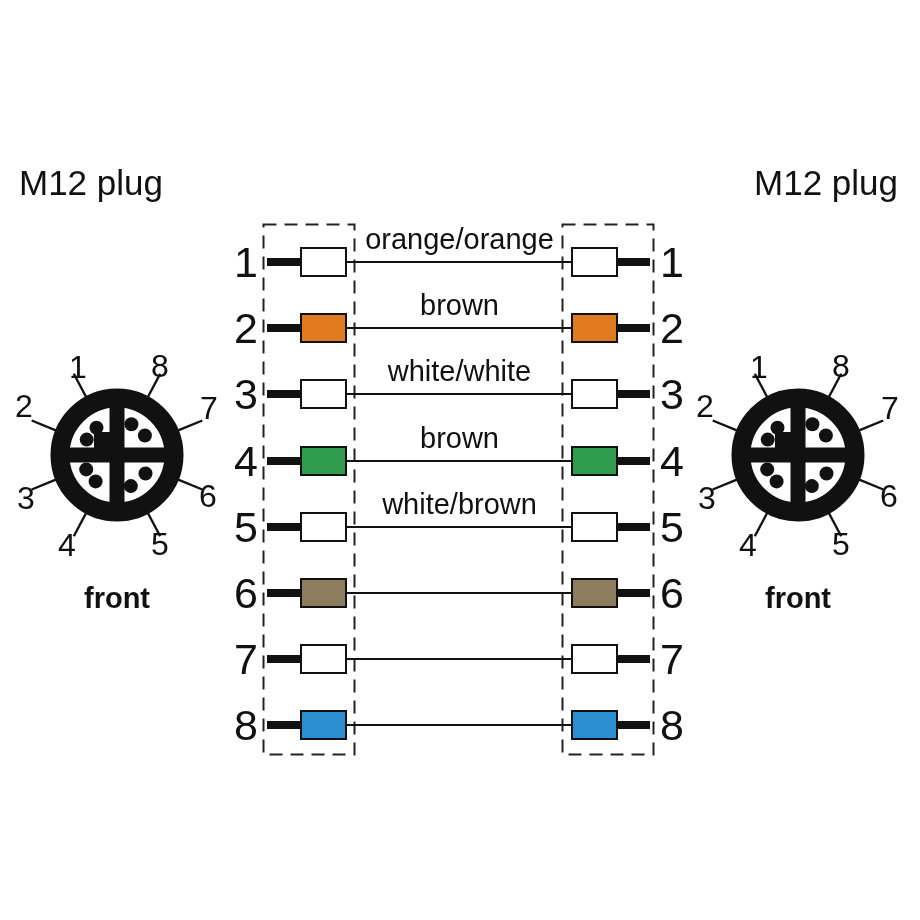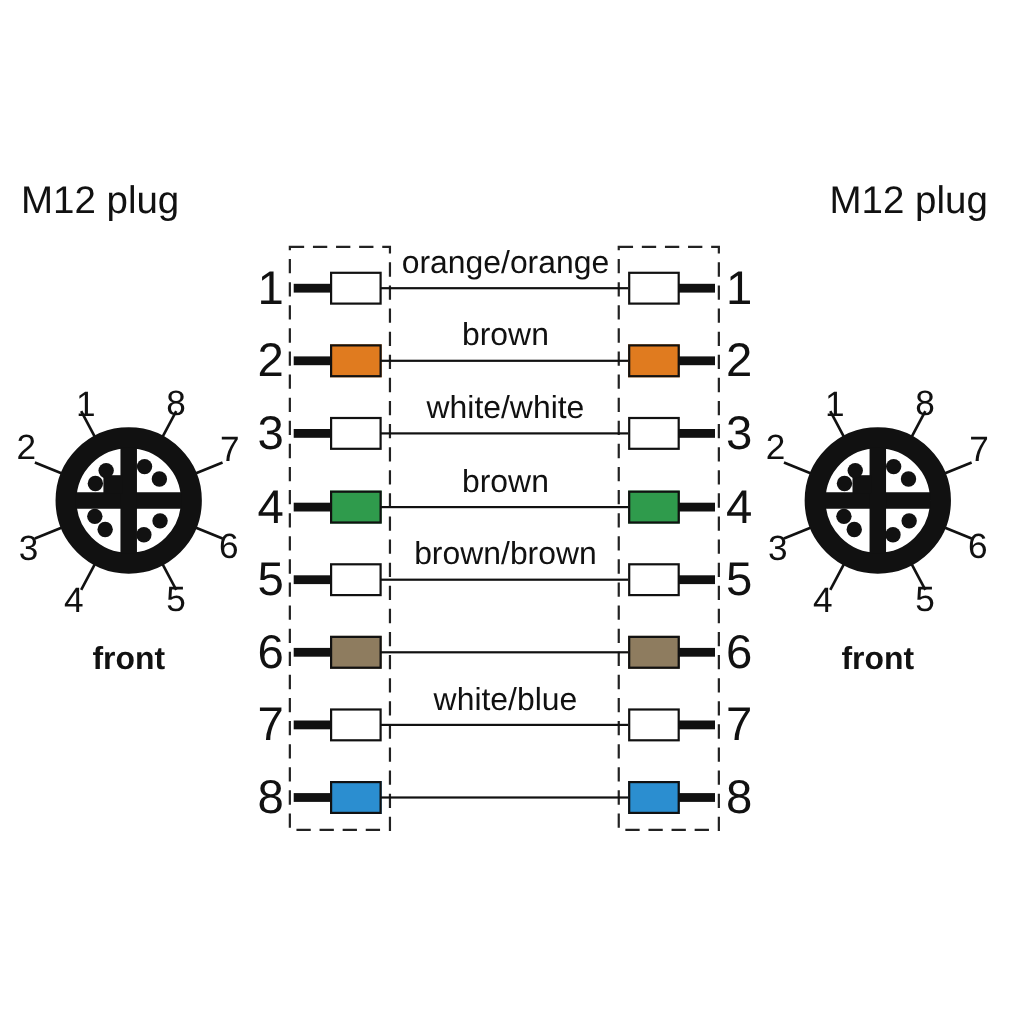--- a/index.html
+++ b/index.html
@@ -159,42 +159,41 @@
     <span class="wire-line"></span>
     <span class="term term-right" style="background: rgb(47, 155, 76);"></span>
     <span class="stub stub-right"></span>
     <span class="num num-right">4</span>
   </div>
 
   <div class="wire-row" style="top:494px">
     <span class="num num-left">5</span>
     <span class="stub stub-left"></span>
     <span class="term term-left" style="background: rgb(255, 255, 255);"></span>
-    <span class="wire-label">brown/brown</span>
+    <span class="wire-label">white/brown</span>
     <span class="wire-line"></span>
     <span class="term term-right" style="background: rgb(255, 255, 255);"></span>
     <span class="stub stub-right"></span>
     <span class="num num-right">5</span>
   </div>
 
   <div class="wire-row" style="top:560px">
     <span class="num num-left">6</span>
     <span class="stub stub-left"></span>
     <span class="term term-left" style="background: rgb(142, 124, 95);"></span>
     <span class="wire-line"></span>
     <span class="term term-right" style="background: rgb(142, 124, 95);"></span>
     <span class="stub stub-right"></span>
     <span class="num num-right">6</span>
   </div>
 
   <div class="wire-row" style="top:626px">
     <span class="num num-left">7</span>
     <span class="stub stub-left"></span>
     <span class="term term-left" style="background: rgb(255, 255, 255);"></span>
-    <span class="wire-label">white/blue</span>
     <span class="wire-line"></span>
     <span class="term term-right" style="background: rgb(255, 255, 255);"></span>
     <span class="stub stub-right"></span>
     <span class="num num-right">7</span>
   </div>
 
   <div class="wire-row" style="top:692px">
     <span class="num num-left">8</span>
     <span class="stub stub-left"></span>
     <span class="term term-left" style="background: rgb(43, 142, 208);"></span>

